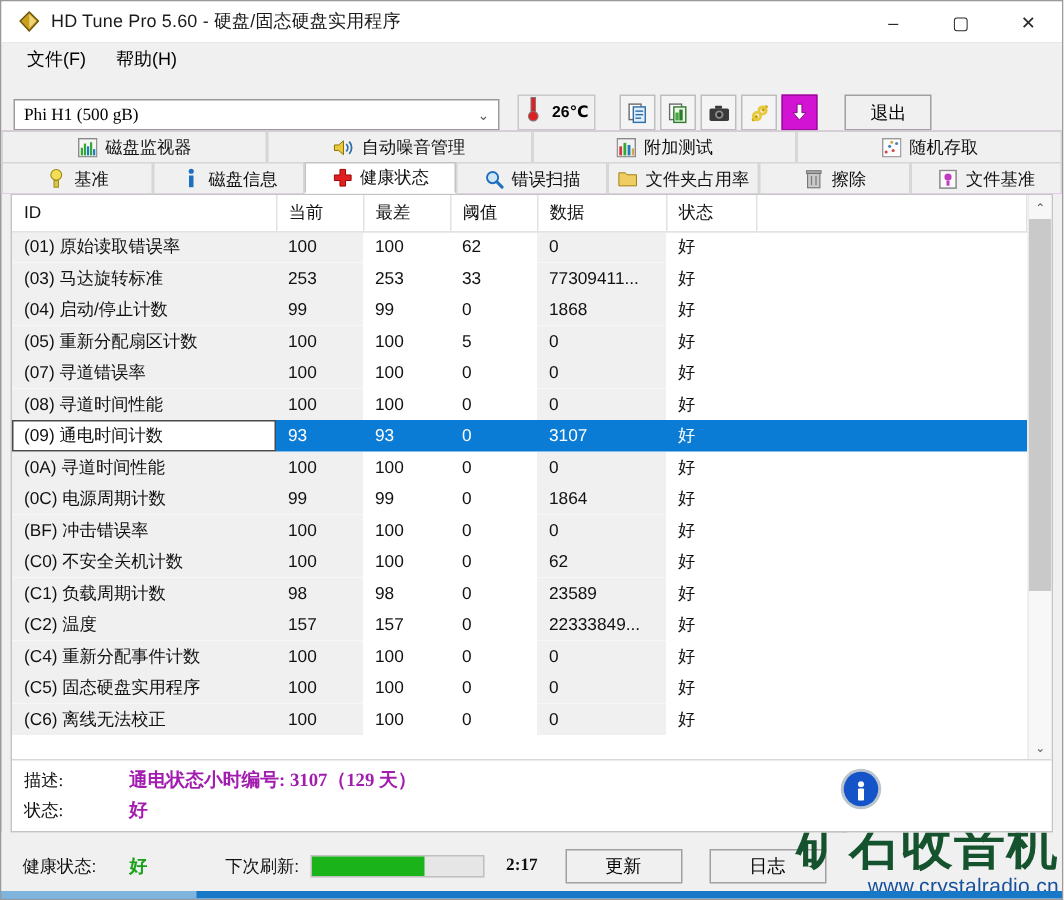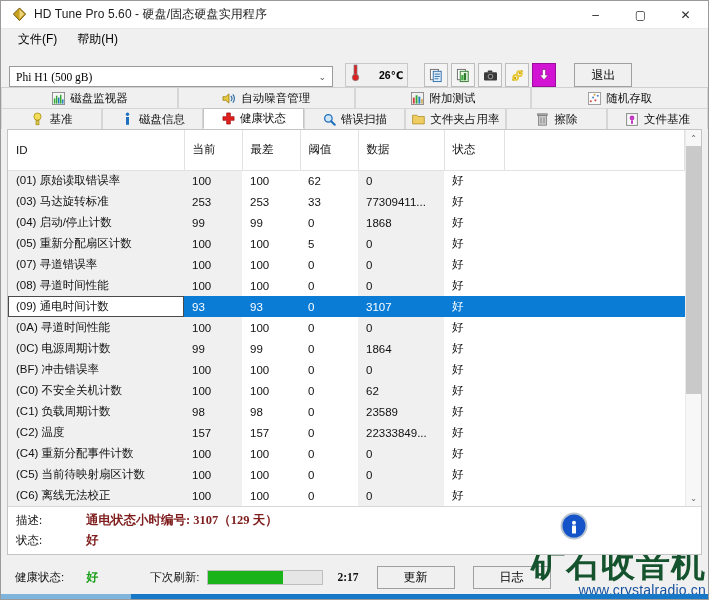--- a/index.html
+++ b/index.html
@@ -73,21 +73,21 @@
   .drive-label { white-space: nowrap; }
   .drive-caret {
     margin-left: auto; color: #555; font-size: 9px; padding-right: 4px;
   }
   .temp-box {
     margin-left: 12px; height: 24px;
     display: flex; align-items: center;
     border: 1px solid #c8c8c8; background: #f0f0f0;
     padding: 0 4px;
   }
-  .temp-text { font-size: 10.5px; font-weight: bold; color: #000; margin-left: 18px; }
+  .temp-text { font-size: 10.5px; font-weight: bold; color: #000; margin-left: 7px; }
   .tb-group { margin-left: 16px; display: flex; align-items: center; gap: 3px; }
   .tb-btn {
     width: 24px; height: 24px;
     border: 1px solid #bdbdbd; background: #f4f4f4;
     display: flex; align-items: center; justify-content: center;
   }
   .tb-btn.accent { background: #d313d3; border-color: #9a0d9a; }
   .exit-btn {
     margin-left: 18px;
     width: 58px; height: 24px;
@@ -147,21 +147,21 @@
   table.smart {
     width: 100%;
     border-collapse: collapse;
     table-layout: fixed;
     font-size: 11.5px;
     color: #111;
   }
   table.smart th {
     font-weight: normal;
     text-align: left;
-    height: 40px;
+    height: 24px;
     background: #ffffff;
     border-right: 1px solid #e2e2e2;
     border-bottom: 1px solid #e2e2e2;
     padding: 0 0 0 8px;
     color: #111;
   }
   table.smart td {
     height: 21px;
     padding: 0 0 0 8px;
     white-space: nowrap;
@@ -219,21 +219,21 @@
     position: relative;
     padding: 5px 0 0 8px;
     font-family: "Liberation Serif", "DejaVu Serif", serif;
   }
   .desc-row { display: flex; align-items: baseline; height: 20px; }
   .desc-key {
     width: 70px; flex: 0 0 70px;
     font-size: 11.5px; color: #111;
   }
   .desc-val {
-    font-size: 12.5px; font-weight: bold; color: #7f1d1d;
+    font-size: 12.5px; font-weight: bold; color: #a21caf;
     white-space: nowrap;
   }
   .info-icon {
     position: absolute; right: 112px; top: 4px;
     width: 30px; height: 30px;
   }
 
   
   .statusbar {
     flex: 0 0 44px;
@@ -648,21 +648,21 @@
               <tr class="row">
                 <td class="c-id">(C4) 重新分配事件计数</td>
                 <td class="c-cur">100</td>
                 <td class="c-worst">100</td>
                 <td class="c-thr">0</td>
                 <td class="c-data">0</td>
                 <td class="c-status">好</td>
                 <td></td>
               </tr>
               <tr class="row">
-                <td class="c-id">(C5) 当前待映射扇区计数</td>
+                <td class="c-id">(C5) 固态硬盘实用程序</td>
                 <td class="c-cur">100</td>
                 <td class="c-worst">100</td>
                 <td class="c-thr">0</td>
                 <td class="c-data">0</td>
                 <td class="c-status">好</td>
                 <td></td>
               </tr>
               <tr class="row">
                 <td class="c-id">(C6) 离线无法校正</td>
                 <td class="c-cur">100</td>

